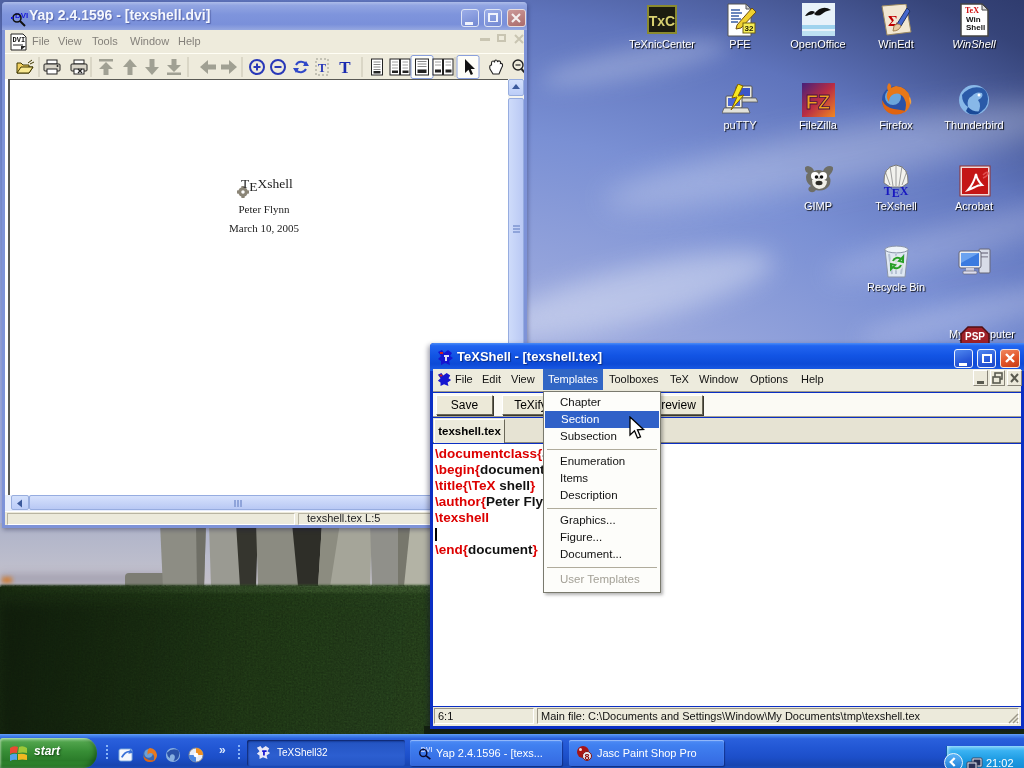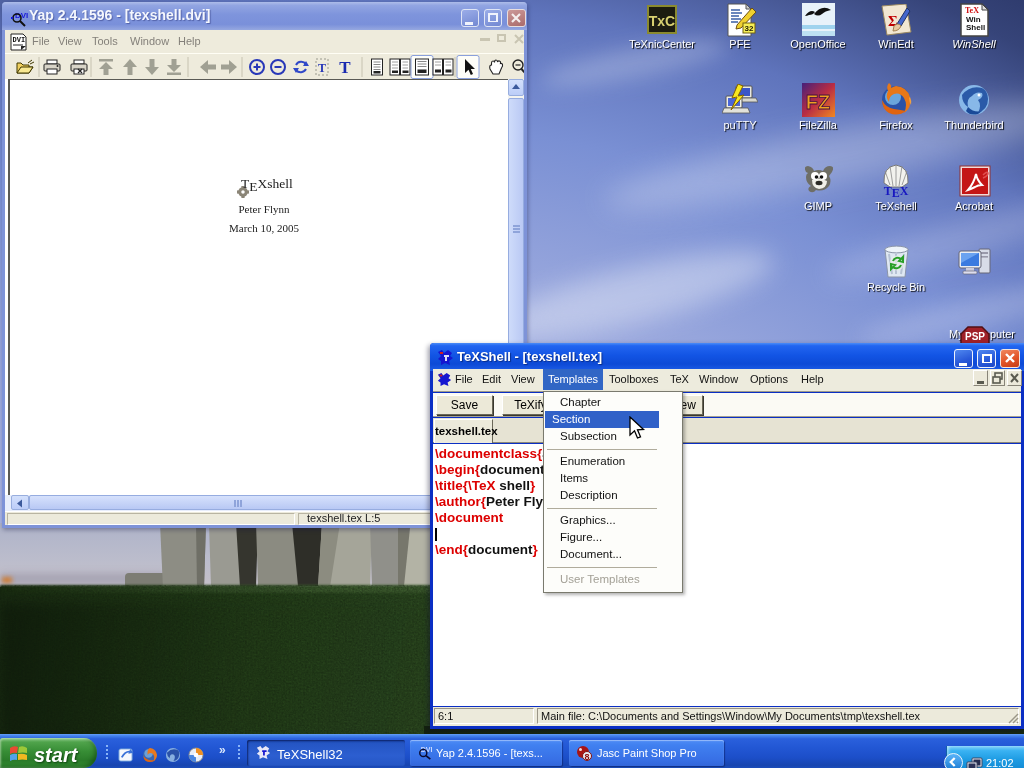--- a/index.html
+++ b/index.html
@@ -495,49 +495,49 @@
     </div>
   </div>
 
   <div class="abs" style="left:3px;top:50px;width:588px;height:24px;background:#fbfaf4;border-bottom:1px solid #a5a293;">
     <div class="abs" style="left:3px;top:2px;width:57px;height:20px;background:#ece9d8;border:1px solid #fff;border-right-color:#6a6758;border-bottom-color:#6a6758;box-shadow:1px 1px 0 #3a382e;text-align:center;font-size:12px;line-height:19px;">Save</div>
     <div class="abs" style="left:69px;top:2px;width:57px;height:20px;background:#ece9d8;border:1px solid #fff;border-right-color:#6a6758;border-bottom-color:#6a6758;box-shadow:1px 1px 0 #3a382e;text-align:center;font-size:12px;line-height:19px;">TeXify</div>
     <div class="abs" style="left:213px;top:2px;width:57px;height:20px;background:#ece9d8;border:1px solid #fff;border-right-color:#6a6758;border-bottom-color:#6a6758;box-shadow:1px 1px 0 #3a382e;text-align:center;font-size:12px;line-height:19px;">Preview</div>
   </div>
 
   <div class="abs" style="left:3px;top:75px;width:588px;height:25px;background:#e6e3d3;border-bottom:1px solid #8a877a;">
-    <div class="abs" style="left:1px;top:1px;width:59px;height:24px;background:#eceadb;border:1px solid #fff;border-right-color:#6a6758;border-bottom:none;font-size:11.5px;font-weight:bold;text-align:center;line-height:22px;">texshell.tex</div>
+    <div class="abs" style="left:1px;top:1px;width:71px;height:24px;background:#eceadb;border:1px solid #fff;border-right-color:#6a6758;border-bottom:none;font-size:11.5px;font-weight:bold;text-align:center;line-height:22px;">texshell.tex</div>
   </div>
 
   <div class="abs" style="left:3px;top:101px;width:588px;height:262px;background:#fff;font-weight:bold;font-size:13.5px;white-space:pre;color:#111;">
     <div class="abs" style="left:2px;top:2px;"><span style="color:#dd0000">\documentclass{</span>article<span style="color:#dd0000">}</span></div>
     <div class="abs" style="left:2px;top:18px;"><span style="color:#dd0000">\begin{</span>document<span style="color:#dd0000">}</span></div>
     <div class="abs" style="left:2px;top:34px;"><span style="color:#dd0000">\title{\TeX </span>shell<span style="color:#dd0000">}</span></div>
     <div class="abs" style="left:2px;top:50px;"><span style="color:#dd0000">\author{</span>Peter Flynn<span style="color:#dd0000">}</span></div>
-    <div class="abs" style="left:2px;top:66px;"><span style="color:#dd0000">\document</span></div>
+    <div class="abs" style="left:2px;top:66px;"><span style="color:#dd0000">\texshell</span></div>
     <div class="abs" style="left:2px;top:84px;width:2px;height:13px;background:#000;"></div>
     <div class="abs" style="left:2px;top:98px;"><span style="color:#dd0000">\end{</span>document<span style="color:#dd0000">}</span></div>
   </div>
 
   <div class="abs" style="left:3px;top:364px;width:588px;height:19px;background:#eceadb;font-size:11px;color:#111;">
     <div class="abs" style="left:1px;top:1px;width:100px;height:16px;border:1px solid #9a9688;border-right-color:#fff;border-bottom-color:#fff;padding:1px 3px;">6:1</div>
     <div class="abs" style="left:104px;top:1px;width:482px;height:16px;border:1px solid #9a9688;border-right-color:#fff;border-bottom-color:#fff;padding:1px 3px;">Main file: C:\Documents and Settings\Window\My Documents\tmp\texshell.tex</div>
     <svg class="abs" style="left:574px;top:5px;" width="12" height="12" viewBox="0 0 12 12">
         <g stroke="#9a9688" stroke-width="1.5">
           <line x1="11" y1="2" x2="2" y2="11"></line>
           <line x1="11" y1="6" x2="6" y2="11"></line>
           <line x1="11" y1="10" x2="10" y2="11"></line>
         </g>
       </svg>
   </div>
 </div>
 
-<div class="abs" id="ddmenu" style="left:543px;top:391px;width:140px;height:202px;background:#fdfdfa;border:1px solid #7a7a6e;box-shadow:2px 2px 3px rgba(40,40,40,0.35);font-size:11.5px;color:#111;">
+<div class="abs" id="ddmenu" style="left:543px;top:391px;width:118px;height:202px;background:#fdfdfa;border:1px solid #7a7a6e;box-shadow:2px 2px 3px rgba(40,40,40,0.35);font-size:11.5px;color:#111;">
   <div class="abs" style="left:16px;top:4px;">Chapter</div>
-  <div class="abs" style="left:1px;top:19px;width:114px;height:17px;background:#3061c8;color:#fff;padding:2px 0 0 7px;">Section</div>
+  <div class="abs" style="left:1px;top:19px;width:114px;height:17px;background:#3061c8;color:#fff;padding:2px 0 0 16px;">Section</div>
   <div class="abs" style="left:16px;top:38px;">Subsection</div>
   <div class="abs" style="left:3px;top:57px;width:110px;height:1px;background:#b0ac9c;"></div>
   <div class="abs" style="left:16px;top:63px;">Enumeration</div>
   <div class="abs" style="left:16px;top:80px;">Items</div>
   <div class="abs" style="left:16px;top:97px;">Description</div>
   <div class="abs" style="left:3px;top:116px;width:110px;height:1px;background:#b0ac9c;"></div>
   <div class="abs" style="left:16px;top:122px;">Graphics...</div>
   <div class="abs" style="left:16px;top:139px;">Figure...</div>
   <div class="abs" style="left:16px;top:156px;">Document...</div>
   <div class="abs" style="left:3px;top:175px;width:110px;height:1px;background:#b0ac9c;"></div>
@@ -550,21 +550,21 @@
 
 <div class="abs" id="taskbar" style="left:0;top:734px;width:1024px;height:34px;background:linear-gradient(180deg,#66a0f8 0%,#4584ee 5%,#2a60dc 14%,#2257d4 40%,#1c4ec8 70%,#1845b0 92%,#1c4cba 100%);">
 
   <div class="abs" style="left:0;top:4px;width:97px;height:30px;border-radius:3px 14px 14px 0/3px 16px 16px 0;background:linear-gradient(180deg,#8fce8a 0%,#4fa34b 14%,#378d35 45%,#2b7c2a 75%,#349033 92%,#57a657 100%);box-shadow:inset -2px -2px 5px rgba(0,40,0,0.45),inset 1px 1px 2px rgba(225,255,215,0.6);">
     <svg class="abs" style="left:9px;top:6px;" width="21" height="19" viewBox="0 0 21 19">
       <path d="M1 4 Q5 1 9 3 L8 9 Q4 8 1 10 Z" fill="#e84a32"></path>
       <path d="M10 3 Q14 1 18 4 L18 9 Q14 8 9 9 Z" fill="#9cc838"></path>
       <path d="M1 11 Q5 9 8 10 L8 16 Q5 15 1 17 Z" fill="#52a2e8"></path>
       <path d="M9 10 Q14 9 18 11 L18 16 Q13 15 9 16 Z" fill="#f0b820"></path>
     </svg>
-    <span class="abs" style="left:34px;top:6px;font-size:20px;font-weight:bold;font-style:italic;color:#fff;text-shadow:1px 1px 2px rgba(0,40,0,0.7);">start</span>
+    <span class="abs" style="left:34px;top:6px;font-size:12px;font-weight:bold;font-style:italic;color:#fff;text-shadow:1px 1px 2px rgba(0,40,0,0.7);">start</span>
   </div>
 
   <div class="abs" style="left:106px;top:11px;width:2px;height:16px;background:repeating-linear-gradient(180deg,#8ab4f8 0 2px,transparent 2px 4px);"></div>
   <svg class="abs" style="left:118px;top:13px;" width="16" height="16" viewBox="0 0 17 17">
     <rect x="1" y="2" width="14" height="13" rx="2" fill="#f4f8fd" stroke="#6a9ad8"></rect>
     <path d="M4 11 Q8 4 13 5" fill="none" stroke="#3a72d8" stroke-width="2"></path>
     <polygon points="13,2 16.5,6 11,7.2" fill="#3a72d8"></polygon>
   </svg>
   <svg class="abs" style="left:142px;top:13px;" width="16" height="16" viewBox="0 0 17 17">
     <circle cx="8.5" cy="8.5" r="7.5" fill="#3a66b0"></circle>
@@ -578,21 +578,21 @@
   </svg>
   <svg class="abs" style="left:188px;top:13px;" width="16" height="16" viewBox="0 0 17 17">
     <circle cx="8.5" cy="8.5" r="7.5" fill="#e8eef8" stroke="#888"></circle>
     <path d="M8.5 1 A7.5 7.5 0 0 1 16 8.5 L8.5 8.5 Z" fill="#f09020"></path>
     <path d="M1 8.5 A7.5 7.5 0 0 0 8.5 16 L8.5 8.5 Z" fill="#4a86e0"></path>
     <circle cx="8.5" cy="8.5" r="2.5" fill="#fff"></circle>
   </svg>
   <div class="abs" style="left:219px;top:9px;color:#d8e6fc;font-size:12px;font-weight:bold;">»</div>
   <div class="abs" style="left:238px;top:11px;width:2px;height:16px;background:repeating-linear-gradient(180deg,#8ab4f8 0 2px,transparent 2px 4px);"></div>
 
-  <div class="abs" style="left:247px;top:6px;width:158px;height:26px;border-radius:2px;background:linear-gradient(180deg,#1f4eb8,#2556c4 15%,#2c5ed0 60%,#2556c4 100%);box-shadow:inset 1px 1px 2px rgba(0,10,60,0.7);color:#fff;font-size:13px;">
+  <div class="abs" style="left:247px;top:6px;width:158px;height:26px;border-radius:2px;background:linear-gradient(180deg,#1f4eb8,#2556c4 15%,#2c5ed0 60%,#2556c4 100%);box-shadow:inset 1px 1px 2px rgba(0,10,60,0.7);color:#fff;font-size:10px;">
     <svg class="abs" style="left:9px;top:5px;" width="15" height="15" viewBox="0 0 17 17">
       <path d="M1 3 L5 1 L7 4 L11 1 L15 4 L13 7 L16 9 L12 12 L13 16 L8 14 L4 16 L4 12 L1 10 L4 7 Z" fill="#e8e8f8"></path>
       <path d="M7 6 L12 6 L12 8 L10 8 L10 12 L8 12 L8 8 L7 8 Z" fill="#1616d0"></path>
     </svg>
     <span class="abs" style="left:30px;top:7px;">TeXShell32</span>
   </div>
   <div class="abs" style="left:410px;top:6px;width:152px;height:26px;border-radius:2px;background:linear-gradient(180deg,#4f8cf6 0%,#4080f0 20%,#3870e6 75%,#3266da 100%);box-shadow:inset 0 1px 1px rgba(200,220,255,0.6),1px 1px 1px rgba(0,10,60,0.4);color:#fff;font-size:11px;">
     <svg class="abs" style="left:8px;top:5px;" width="15" height="15" viewBox="0 0 17 17">
       <text x="3" y="8" font-size="8" font-weight="bold" fill="#c8d8ff" font-family="Liberation Sans">DVI</text>
       <circle cx="6" cy="9" r="4" fill="none" stroke="#0a0a30" stroke-width="1.6"></circle>

